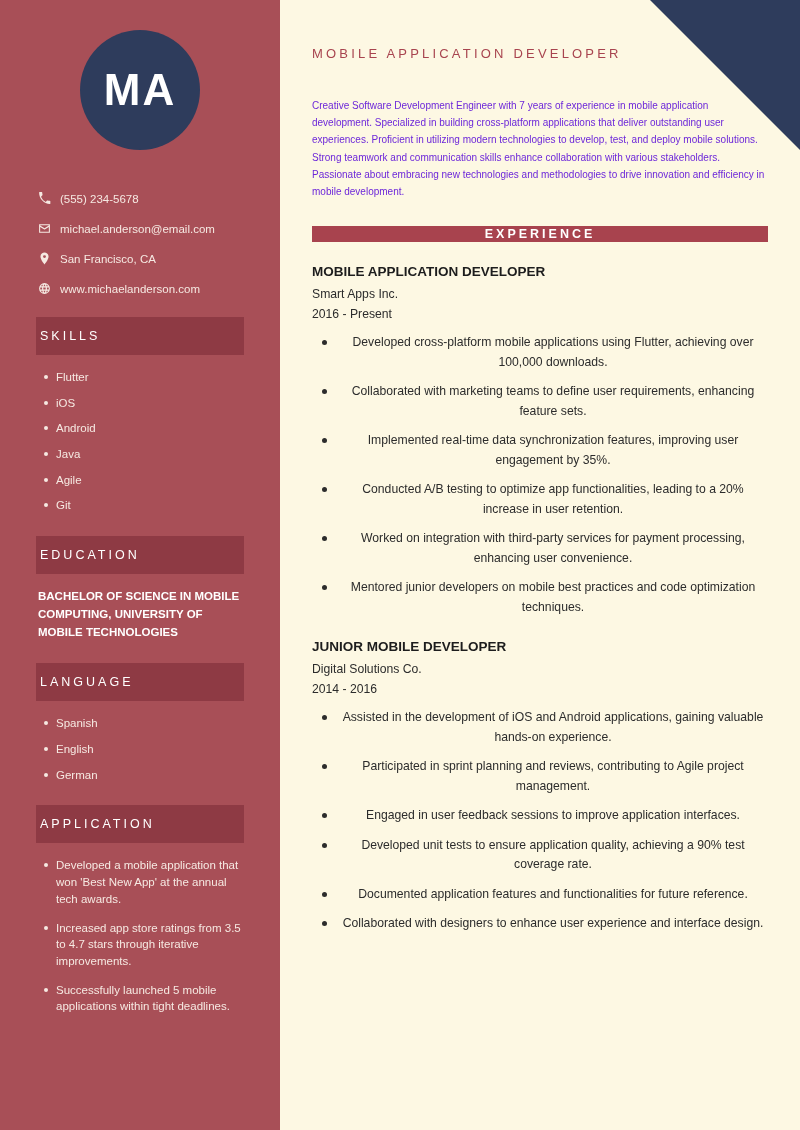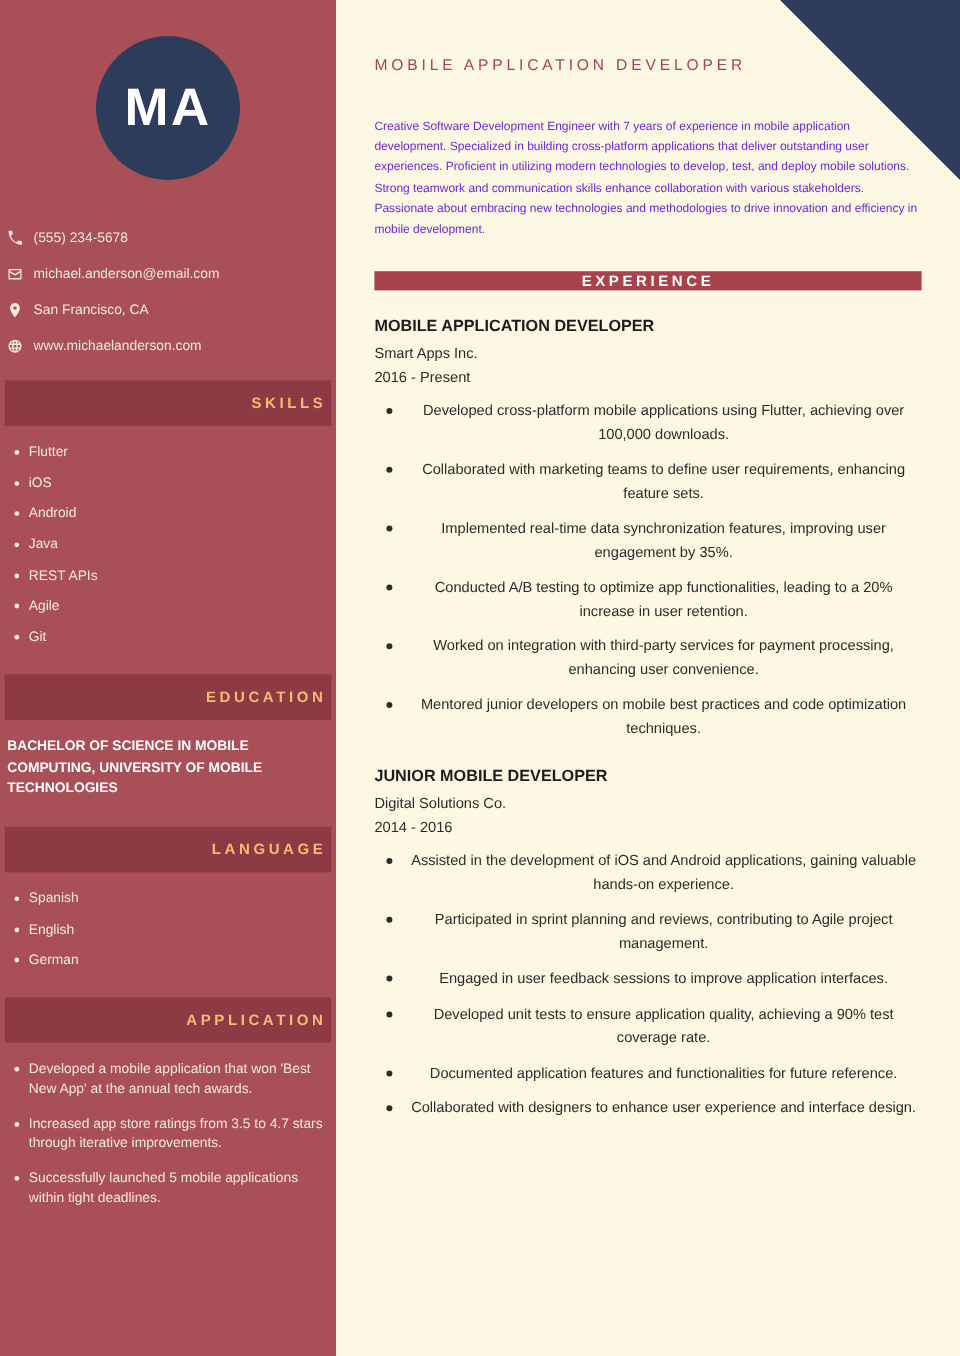--- a/index.html
+++ b/index.html
@@ -13,21 +13,21 @@
     width: 800px; height: 1130px;
     overflow: hidden;
     background: #fdf8e3;
   }
 
   
   .sidebar {
     position: absolute; left: 0; top: 0;
     width: 280px; height: 1130px;
     background: #a84f57;
-    padding: 0 4px;
+    padding: 0 36px;
   }
   .avatar-wrap {
     display: flex; justify-content: center;
     padding-top: 30px;
   }
   .avatar {
     width: 120px; height: 120px; border-radius: 50%;
     background: #2e3c5c;
     display: flex; align-items: center; justify-content: center;
     color: #ffffff;
@@ -41,24 +41,24 @@
     margin-bottom: 17px;
   }
   .contact-item .ci-icon {
     width: 22px; display: flex; align-items: center; justify-content: flex-start;
     color: #f6e9e2;
     flex: 0 0 22px;
   }
   .contact-item .ci-icon svg { width: 13px; height: 13px; fill: #f6e9e2; }
   .section-bar {
     background: #8e3a44;
-    color: #fdba74;
-    text-align: right;
+    color: #ffffff;
+    text-align: left;
     font-size: 12.5px;
-    font-weight: bold;
+    font-weight: normal;
     letter-spacing: 3px;
     padding: 12px 4px;
     margin-top: 22px;
   }
   ul.side-list { list-style: none; margin-top: 14px; padding-left: 6px; }
   ul.side-list li {
     position: relative;
     color: #f6e9e2;
     font-size: 11.5px;
     line-height: 1.45;
@@ -204,21 +204,20 @@
         <span>www.michaelanderson.com</span>
       </div>
     </div>
 
     <div class="section-bar">SKILLS</div>
     <ul class="side-list">
       <li>Flutter</li>
       <li>iOS</li>
       <li>Android</li>
       <li>Java</li>
-      <li>REST APIs</li>
       <li>Agile</li>
       <li>Git</li>
     </ul>
 
     <div class="section-bar">EDUCATION</div>
     <div class="edu-block">BACHELOR OF SCIENCE IN MOBILE COMPUTING, UNIVERSITY OF MOBILE TECHNOLOGIES</div>
 
     <div class="section-bar">LANGUAGE</div>
     <ul class="side-list">
       <li>Spanish</li>

